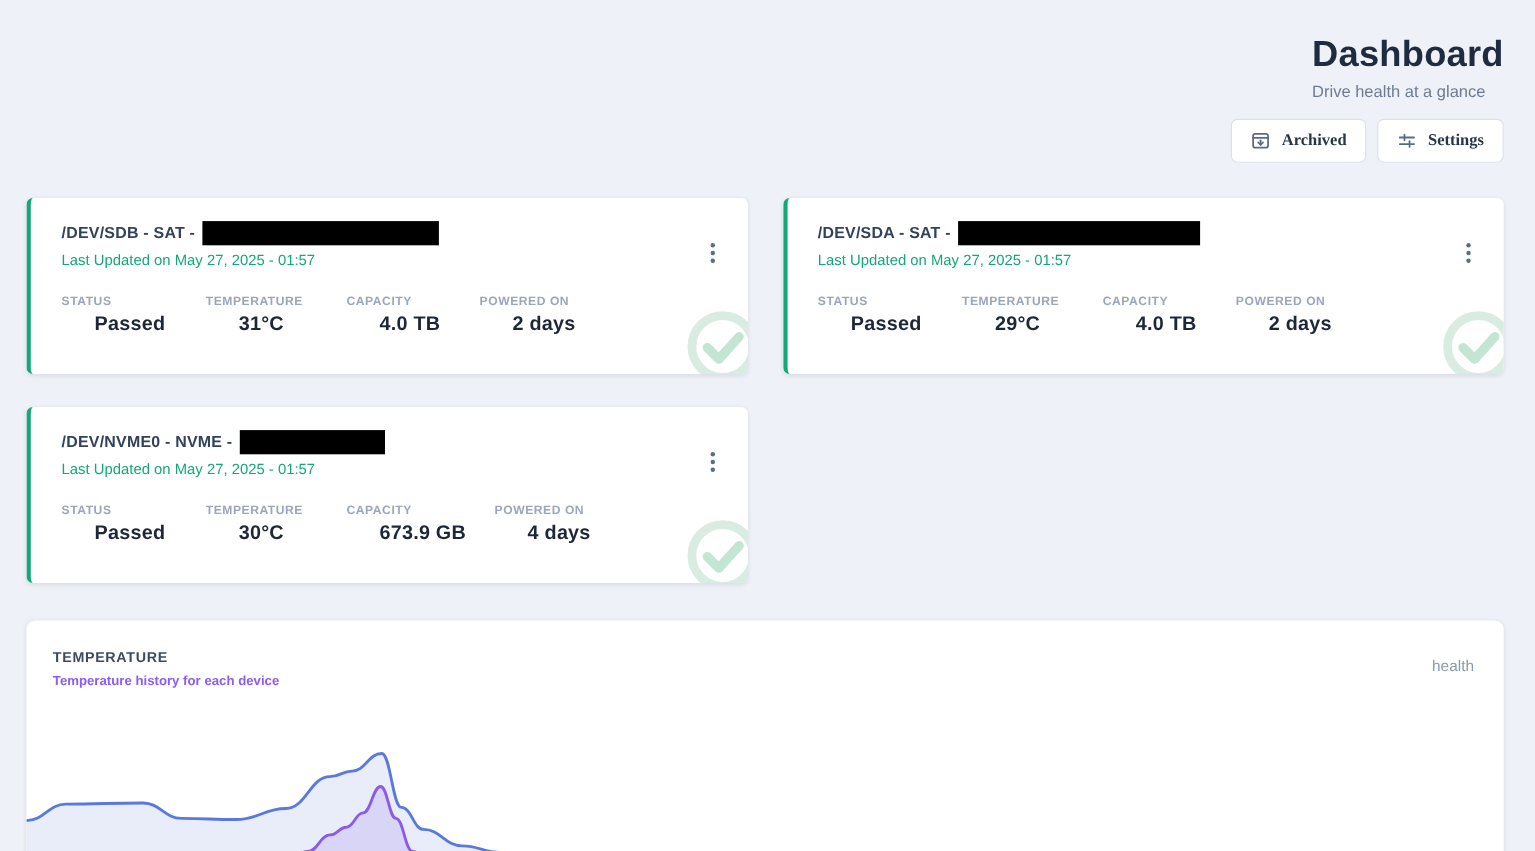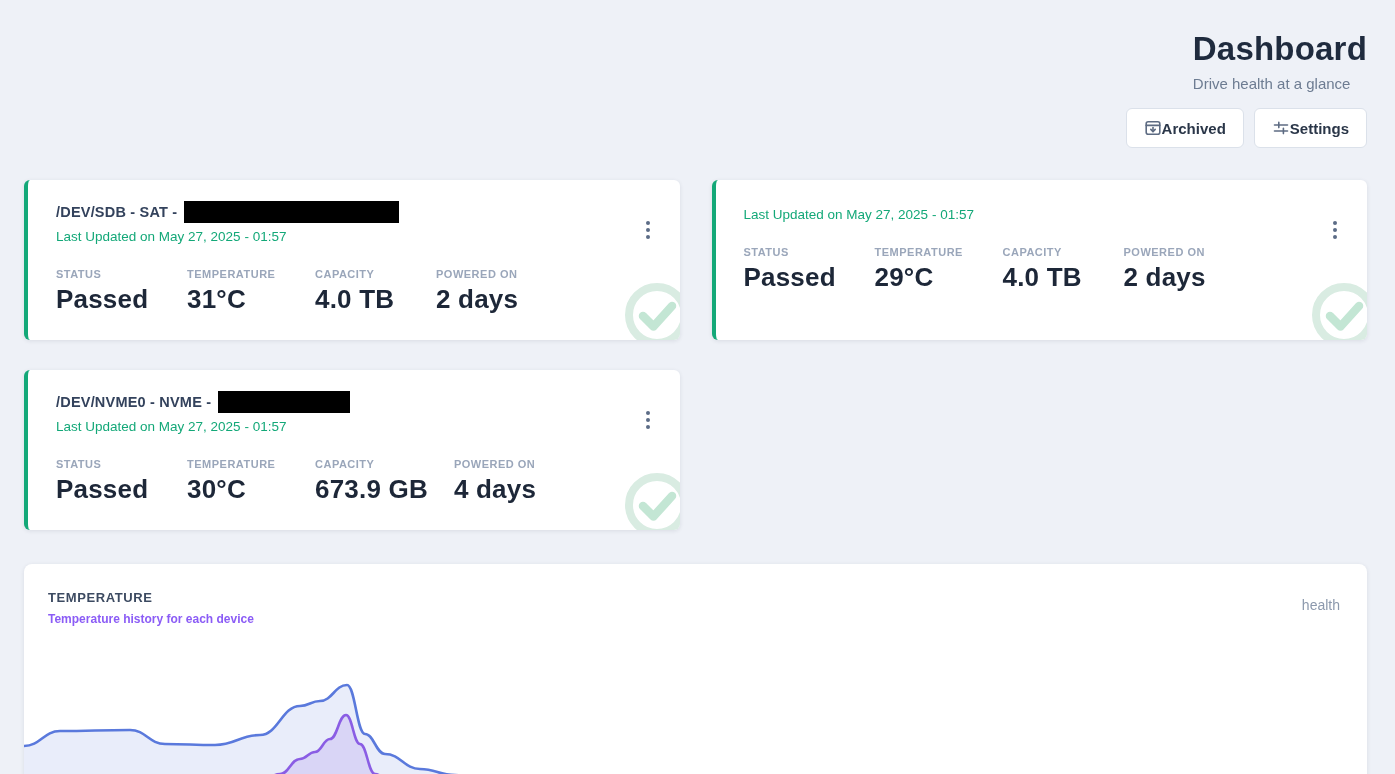--- a/index.html
+++ b/index.html
@@ -10,42 +10,42 @@
     color:#1d2738;
   }
   .page { width:1395px; height:774px; padding:30px 28px 0 24px; position:relative; }
 
   
   .topbar { display:flex; justify-content:space-between; align-items:flex-end;flex-direction:column; }
   .page-title { font-size:33px; font-weight:700; color:#1f2b3e; letter-spacing:0.2px; }
   .page-subtitle { font-size:15px; color:#6d7c92; margin-top:7px; }
   .toolbar { display:flex; gap:10px; margin-top:16px; }
   .tool-btn {
-    display:flex; align-items:center; gap:0; height:40px; padding:0 17px;
+    display:flex; align-items:center; gap:10px; height:40px; padding:0 17px;
     background:#ffffff; border:1px solid #dbe1ea; border-radius:6px;
-    font-family:Liberation Sans, sans-serif; font-size:15px; font-weight:600; color:#2a3648; cursor:pointer;
+    font-family:Liberation Serif, serif; font-size:15px; font-weight:600; color:#2a3648; cursor:pointer;
   }
   .tool-btn svg { display:block; }
 
   
   .cards-grid { display:grid; grid-template-columns:1fr 1fr; gap:30px 32px; margin-top:32px; }
   .drive-card {
     position:relative; background:#fff; border-radius:6px; height:160px;
     border-left:4px solid #13a878; padding:21px 24px 0 28px;
     box-shadow:0 1px 4px rgba(25,39,62,0.10); overflow:hidden;
   }
   .drive-title { font-size:14.5px; font-weight:700; color:#33425c; letter-spacing:0.2px; display:flex; align-items:center; }
   .redact { display:inline-block; height:22px; background:#000; margin-left:7px; }
   .redact-w1 { width:215px; } .redact-w2 { width:220px; } .redact-w3 { width:132px; }
   .drive-updated { font-size:13.5px; font-weight:500; color:#13a878; margin-top:6px; }
   .stats { display:flex; margin-top:24px; }
   .stat:nth-child(1){ min-width:131px; } .stat:nth-child(2){ min-width:128px; }
   .stat:nth-child(3){ min-width:121px; padding-right:26px; }
   .stat-label { font-size:11px; font-weight:700; letter-spacing:0.5px; color:#9aa6ba; }
-  .stat-value { font-size:26px; font-weight:600; color:#1d2738; margin-top:4px; letter-spacing:0.2px; }
+  .stat-value { font-size:18px; font-weight:600; color:#1d2738; margin-top:4px; letter-spacing:0.2px;margin-left:30px; }
   .menu-dots { position:absolute; top:34px; right:26px; background:none; border:none; cursor:pointer; padding:4px; }
   .menu-dots span { display:block; width:4px; height:4px; border-radius:50%; background:#5c6c86; margin:3px auto; }
   .check-badge { position:absolute; right:-14px; bottom:-12px; width:74px; height:74px; pointer-events:none; }
 
   
   .chart-card {
     margin-top:34px; background:#fff; border-radius:8px; position:relative;
     height:420px; overflow:hidden; box-shadow:0 1px 4px rgba(25,39,62,0.10);
   }
   .chart-header { display:flex; justify-content:space-between; align-items:flex-start; padding:26px 27px 0 24px; }
@@ -121,20 +121,24 @@
           <span></span>
           <span></span>
         </button>
       <svg class="check-badge" viewBox="0 0 74 74" fill="none">
         <circle cx="37" cy="37" r="28" stroke="#d9ece2" stroke-width="8"></circle>
         <path d="M23 38 L33.5 48.5 L52 28" stroke="#c3e6d4" stroke-width="8.5" stroke-linecap="round" stroke-linejoin="round"></path>
       </svg>
     </div>
 
     <div class="drive-card">
+      <div class="drive-title">
+        <span>/DEV/SDA - SAT -</span>
+        <span class="redact redact-w2"></span>
+      </div>
       <div class="drive-updated">Last Updated on May 27, 2025 - 01:57</div>
       <div class="stats">
         <div class="stat">
           <div class="stat-label">STATUS</div>
           <div class="stat-value">Passed</div>
         </div>
         <div class="stat">
           <div class="stat-label">TEMPERATURE</div>
           <div class="stat-value">29°C</div>
         </div>

